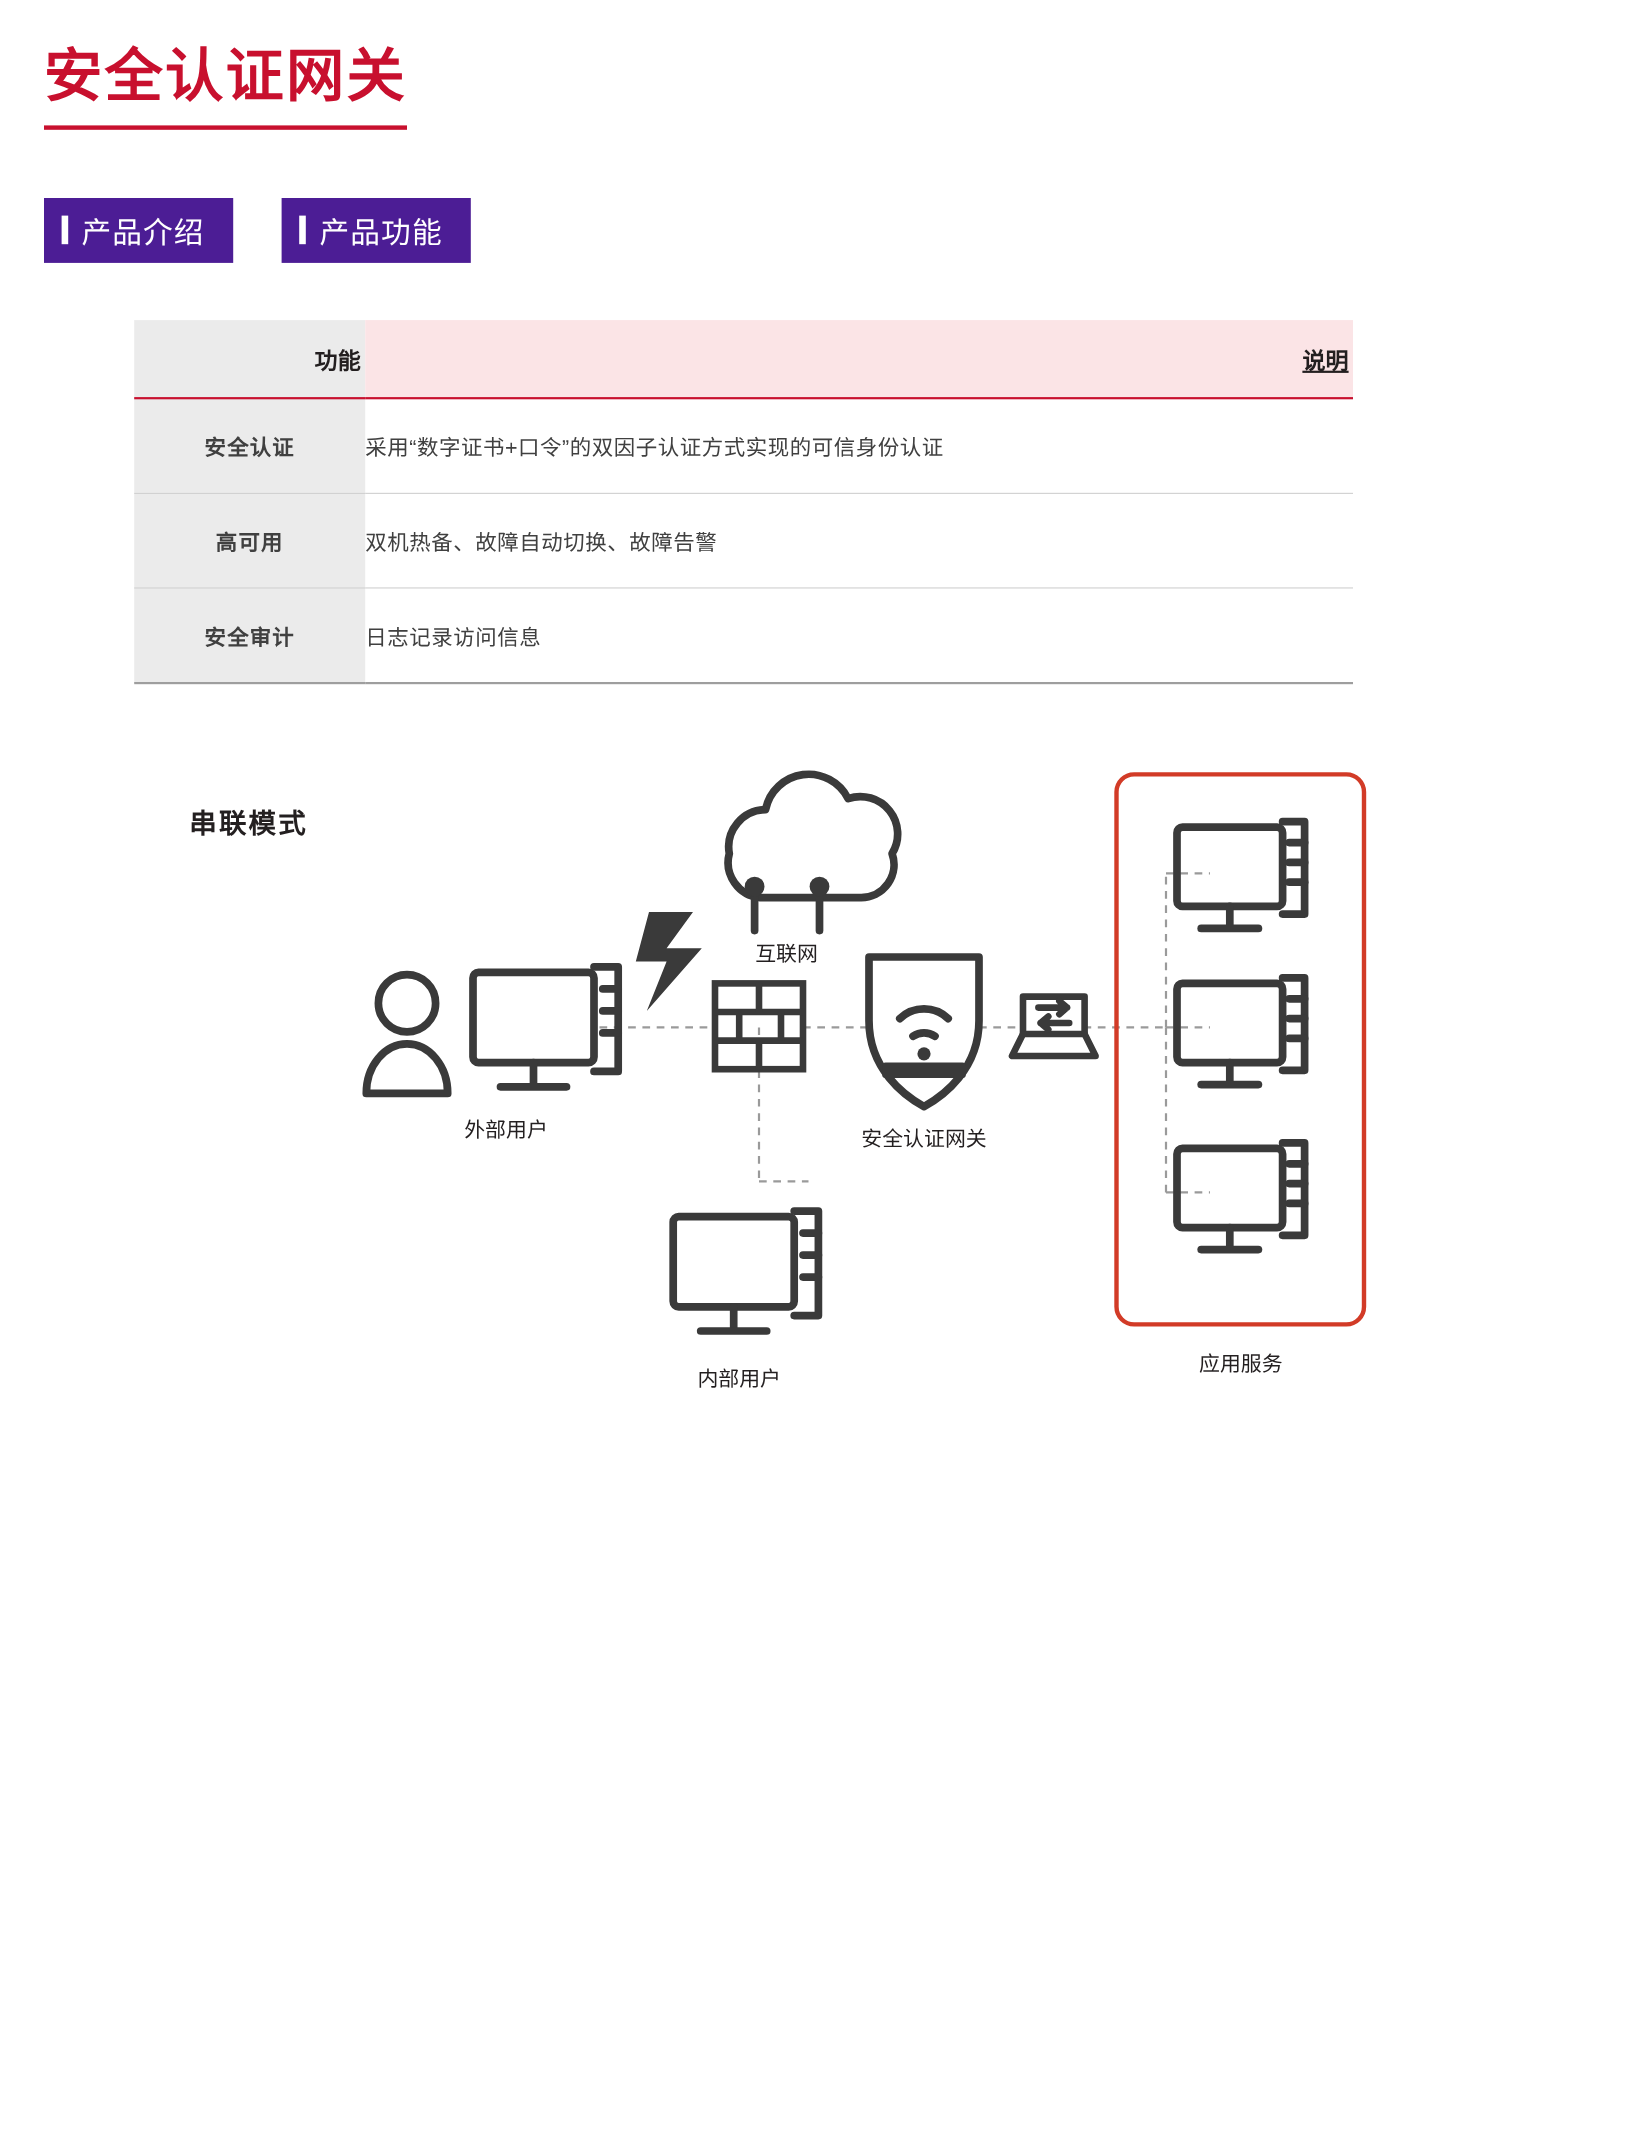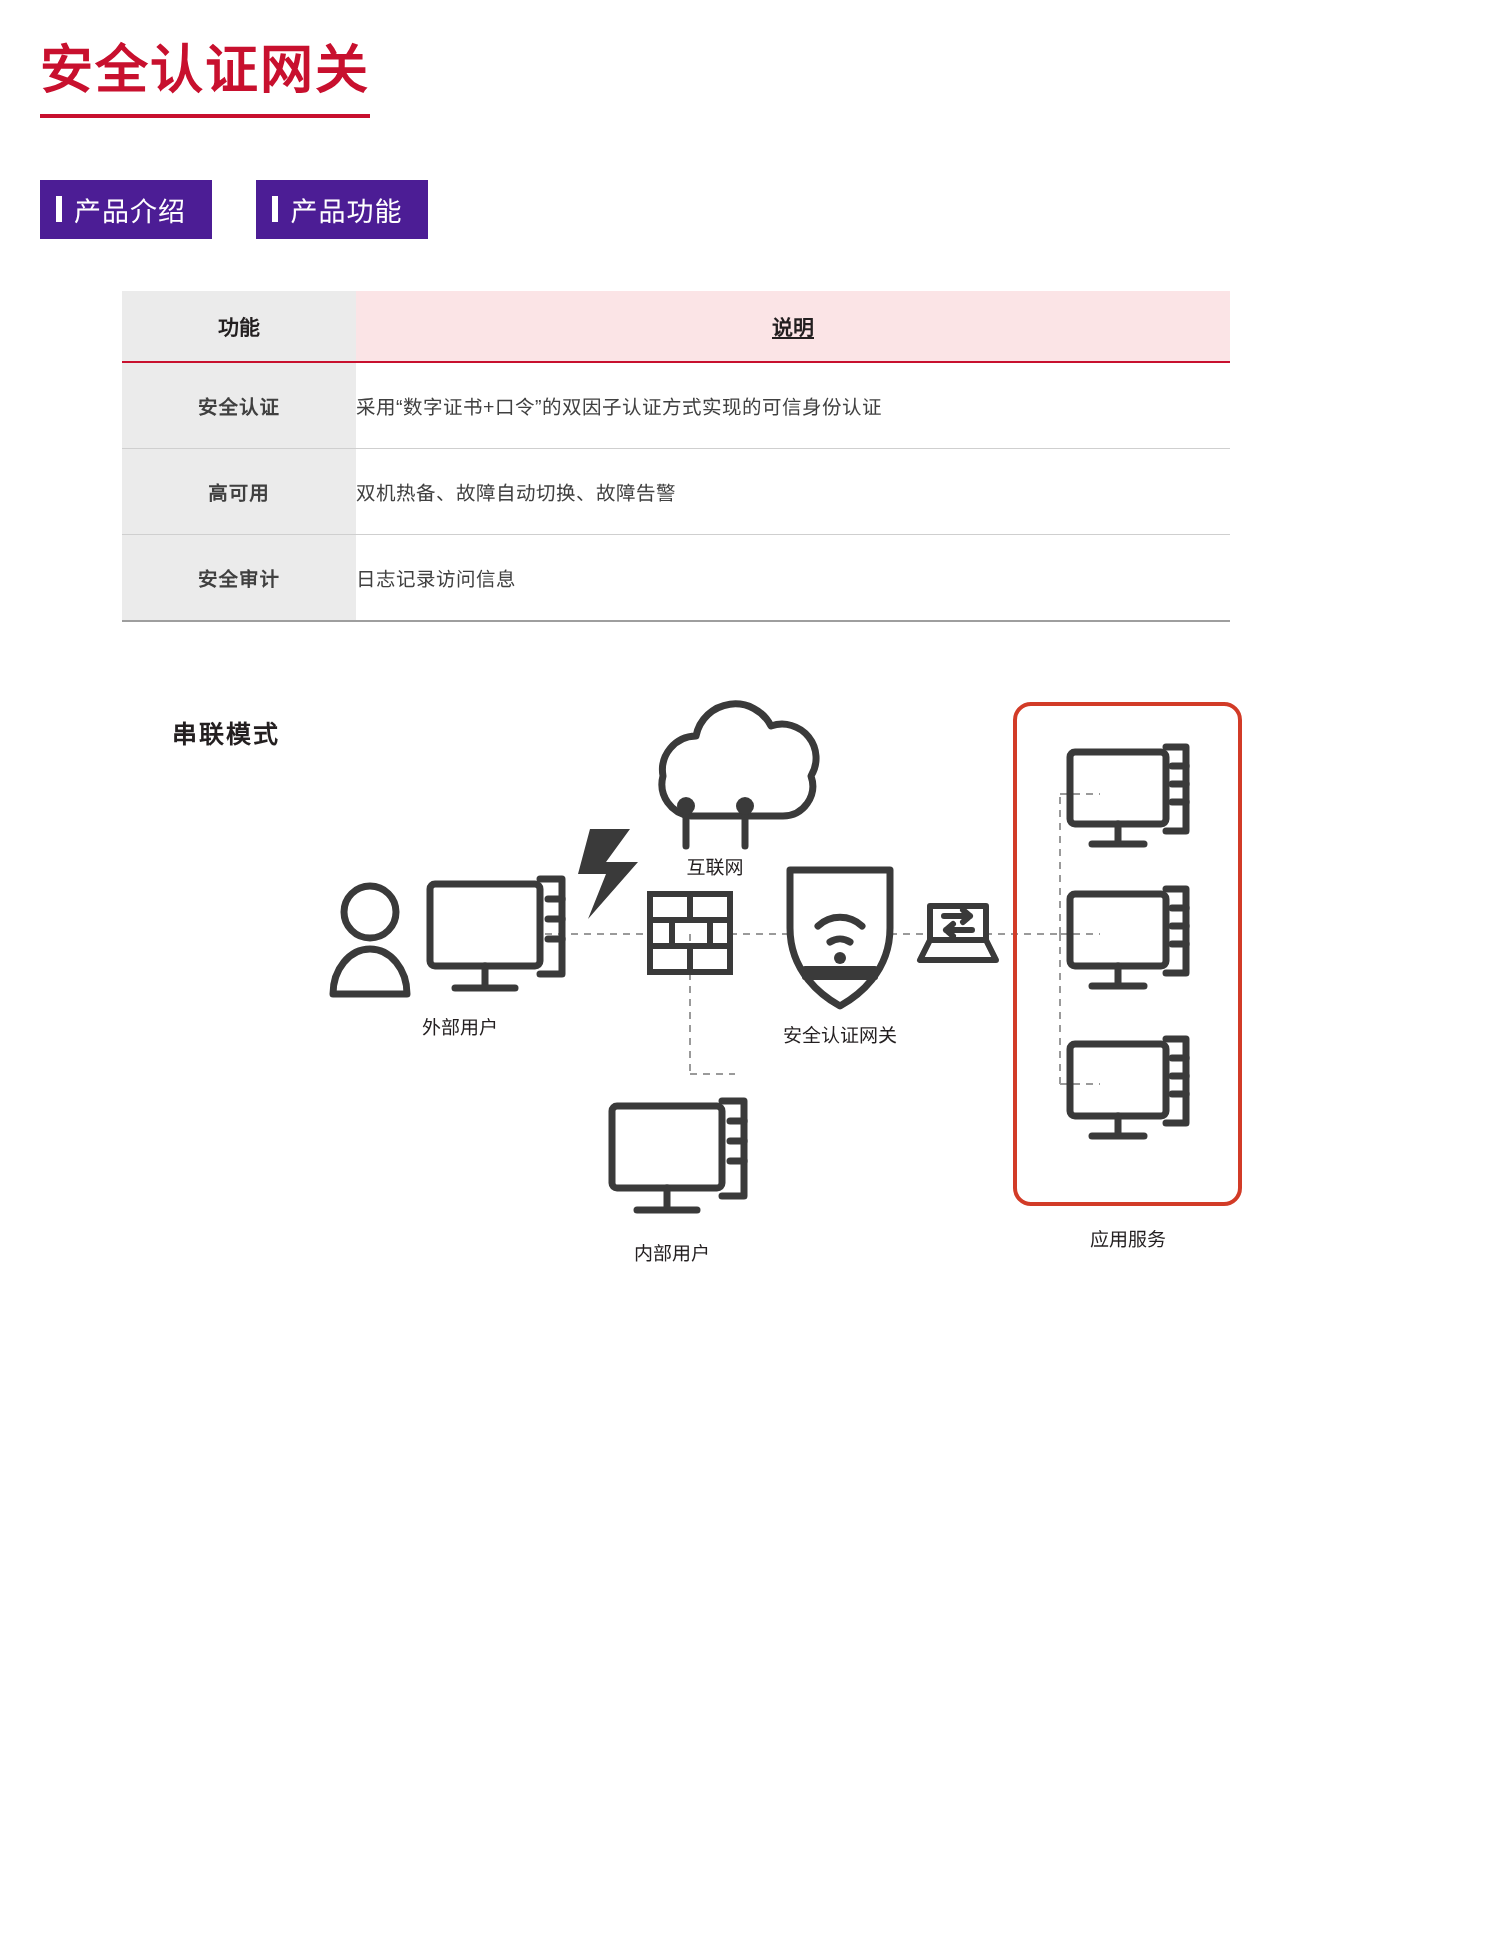--- a/index.html
+++ b/index.html
@@ -78,22 +78,22 @@
   }
   table.func-table {
     border-collapse: collapse;
     width: 1108px;
     table-layout: fixed;
   }
   table.func-table th {
     font-size: 21px;
     font-weight: bold;
     color: #231f20;
-    padding: 20px 16px;
-    text-align: center;
+    padding: 20px 4px;
+    text-align: right;
     border-bottom: 2px solid #c8102e;
   }
   th.col-func {
     width: 202px;
     background: #ebebeb;
   }
   th.col-desc {
     background: #fbe4e6;
     text-decoration: underline;
   }
@@ -121,21 +121,21 @@
   
   .diagram-wrap {
     margin: 72px 0 0 0;
     position: relative;
     width: 1500px;
     height: 620px;
   }
   .diagram-label {
     position: absolute;
     left: 172px;
-    top: 20px;
+    top: 34px;
     font-size: 25px;
     font-weight: bold;
     letter-spacing: 2px;
     color: #231f20;
   }
   .diagram-svg {
     position: absolute;
     left: 0;
     top: 0;
   }

